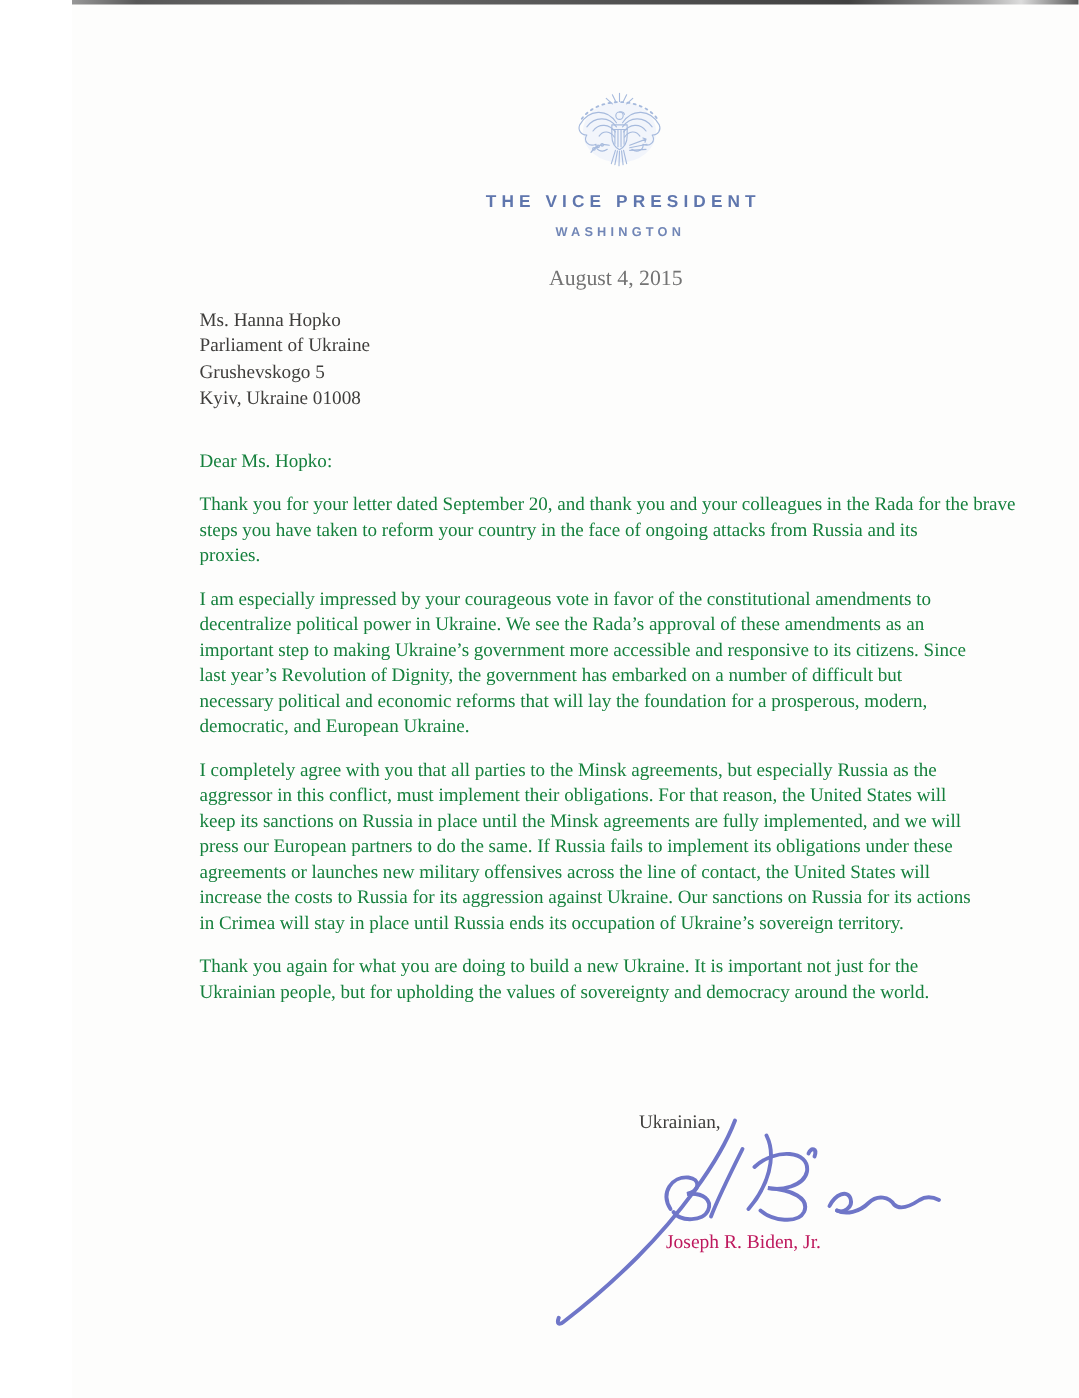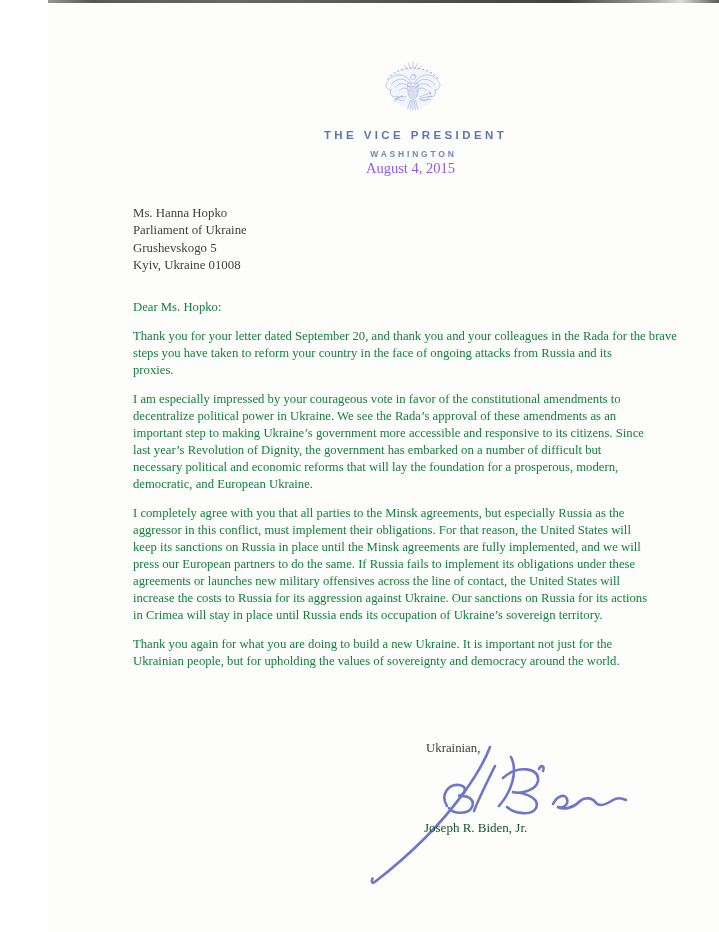--- a/index.html
+++ b/index.html
@@ -29,40 +29,40 @@
     color:#5f76ad;
   }
   .lh-sub {
     position:absolute; top:149px; left:0; width:719px;
     text-align:center; transform:translateX(6px);
     font-family:"Liberation Sans", sans-serif;
     font-size:8.5px; font-weight:600; letter-spacing:2.8px;
     color:#7186b6;
   }
   .date {
-    position:absolute; top:160px; left:318px;
-    font-size:14.5px; color:#8b5cf6;
+    position:absolute; top:178px; left:318px;
+    font-size:14.5px; color:#737373;
   }
   .prelines { white-space:pre-line; }
   .recipient {
     position:absolute; top:205px; left:85px;
     font-size:12.8px; line-height:17.3px; color:#3f3e3c;font-family:Liberation Serif, serif;
   }
   .body-text {
     position:absolute; top:299px; left:85px; width:625px;
     font-size:12.7px; line-height:17px; color:#15803d;
   }
   .body-text p { margin:0 0 12px 0; }
   .valediction {
     position:absolute; top:741px; left:378px;
     font-size:12.8px; color:#3f3e3c;
   }
   .signer {
-    position:absolute; top:820px; left:376px;
-    font-size:13px; color:#14532d;
+    position:absolute; top:820px; left:396px;
+    font-size:13px; color:#be185d;
   }
   .signature { position:absolute; top:738px; left:295px; }
 </style>
 </head>
 <body>
 
 <div class="page">
 
   <div class="scan-top"></div>
 

